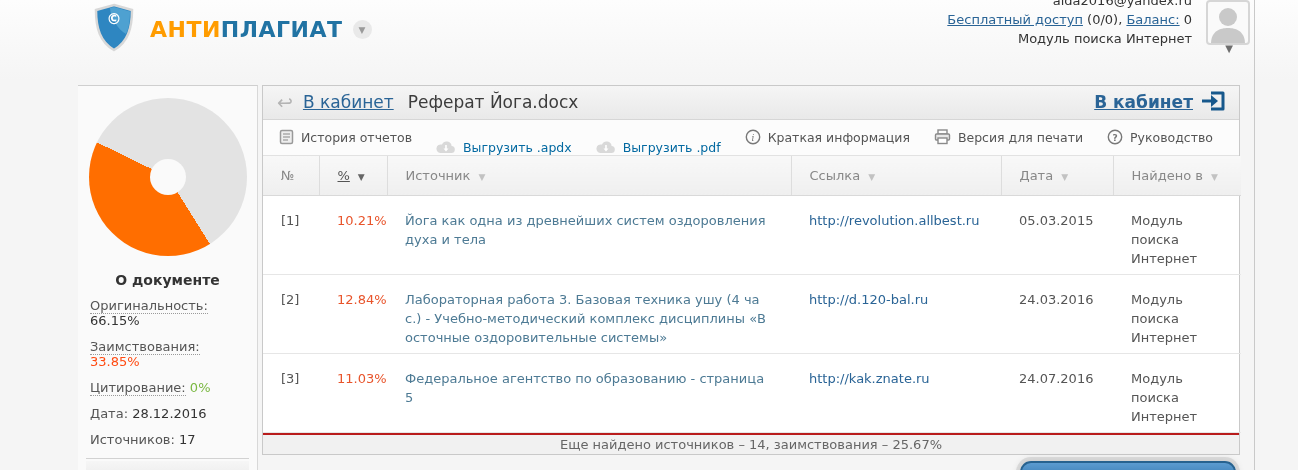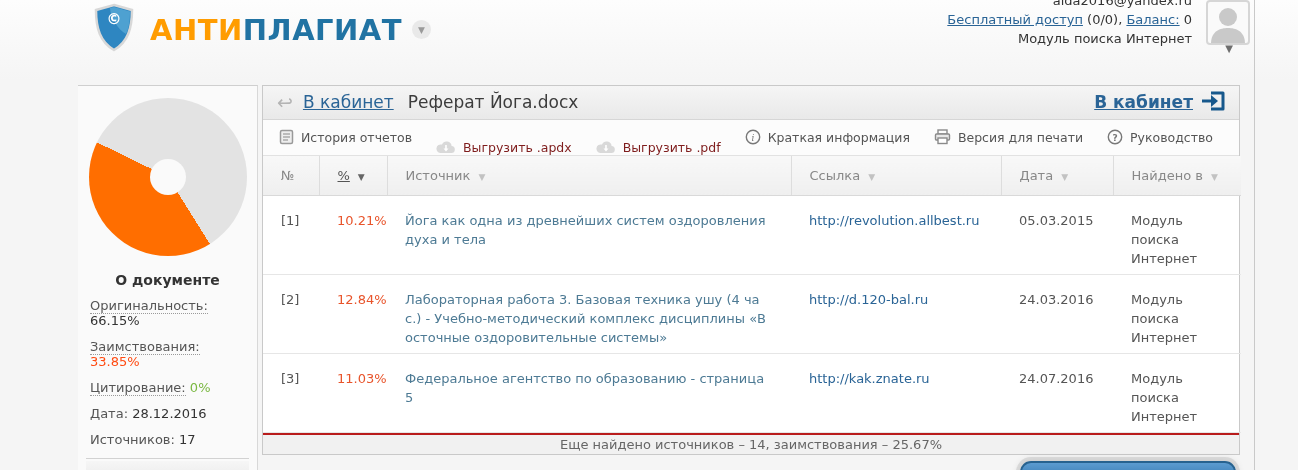--- a/index.html
+++ b/index.html
@@ -7,21 +7,21 @@
   body {
     font-family:"DejaVu Sans","Liberation Sans",sans-serif;
     background:#f5f5f5; color:#333; font-size:13px; position:relative;
   }
   .topbar { position:absolute; left:0; top:0; width:1298px; height:80px;
     background:linear-gradient(#fdfdfd,#f5f5f5); }
   .page-edge { position:absolute; top:0; bottom:0; left:1254px; width:1px; background:#c9c9c9; }
 
   
   .logo { position:absolute; left:88px; top:2px; display:flex; align-items:center; gap:10px; }
-  .logo-text { font-size:29px; font-weight:bold; letter-spacing:.5px; }
+  .logo-text { font-size:22px; font-weight:bold; letter-spacing:.5px; }
   .logo-anti { color:#ff9c00; }
   .logo-plag { color:#2173a3; }
   .logo-dd { width:19px; height:19px; border-radius:50%; background:#e9e9e9;
     display:flex; align-items:center; justify-content:center; color:#9a9a9a; font-size:9px; }
 
   
   .account { position:absolute; right:106px; top:0; width:420px; height:60px;
     overflow:hidden; text-align:right; }
   .account-inner { margin-top:-9px; line-height:19px; color:#333; }
   .account a, .lnk { color:#2a6496; text-decoration:underline; cursor:pointer; }
@@ -55,21 +55,21 @@
     border-bottom:1px solid #d6d6d6; display:flex; align-items:center; padding:0 12px 0 14px; }
   .back-ic { color:#b4b4b4; font-size:19px; margin-right:10px; }
   .tb-link { font-size:17px; color:#2a6496; text-decoration:underline; cursor:pointer; }
   .doc-title { font-size:17px; color:#3c3c3c; margin-left:14px; }
   .tb-right { margin-left:auto; display:flex; align-items:center; gap:8px; }
   .exit-ic { display:inline-block; }
 
   .toolbar { height:36px; display:flex; align-items:center; gap:24px; padding:0 16px;
     background:#fcfcfc; border-bottom:1px solid #e2e2e2; color:#555; font-size:12.5px; }
   .tool { display:flex; align-items:center; gap:7px; cursor:pointer; white-space:nowrap; }
-  .tool.disabled { color:#7f1d1d; cursor:default;margin-top:20px; }
+  .tool.disabled { color:#0369a1; cursor:default;margin-top:20px; }
   .tool svg { display:block; }
 
   table { border-collapse:collapse; width:100%; table-layout:fixed; }
   col.c-num{width:56px} col.c-pct{width:68px} col.c-src{width:404px}
   col.c-lnk{width:210px} col.c-date{width:112px} col.c-found{width:128px}
   thead th { height:40px; background:linear-gradient(#f8f8f8,#efefef);
     border-bottom:1px solid #d9d9d9; border-right:1px solid #ddd;
     font-weight:normal; color:#888; text-align:left; padding:0 0 0 18px; font-size:13px; }
   thead th:last-child { border-right:none; }
   .arr { font-size:9px; color:#c2c2c2; margin-left:8px; }

